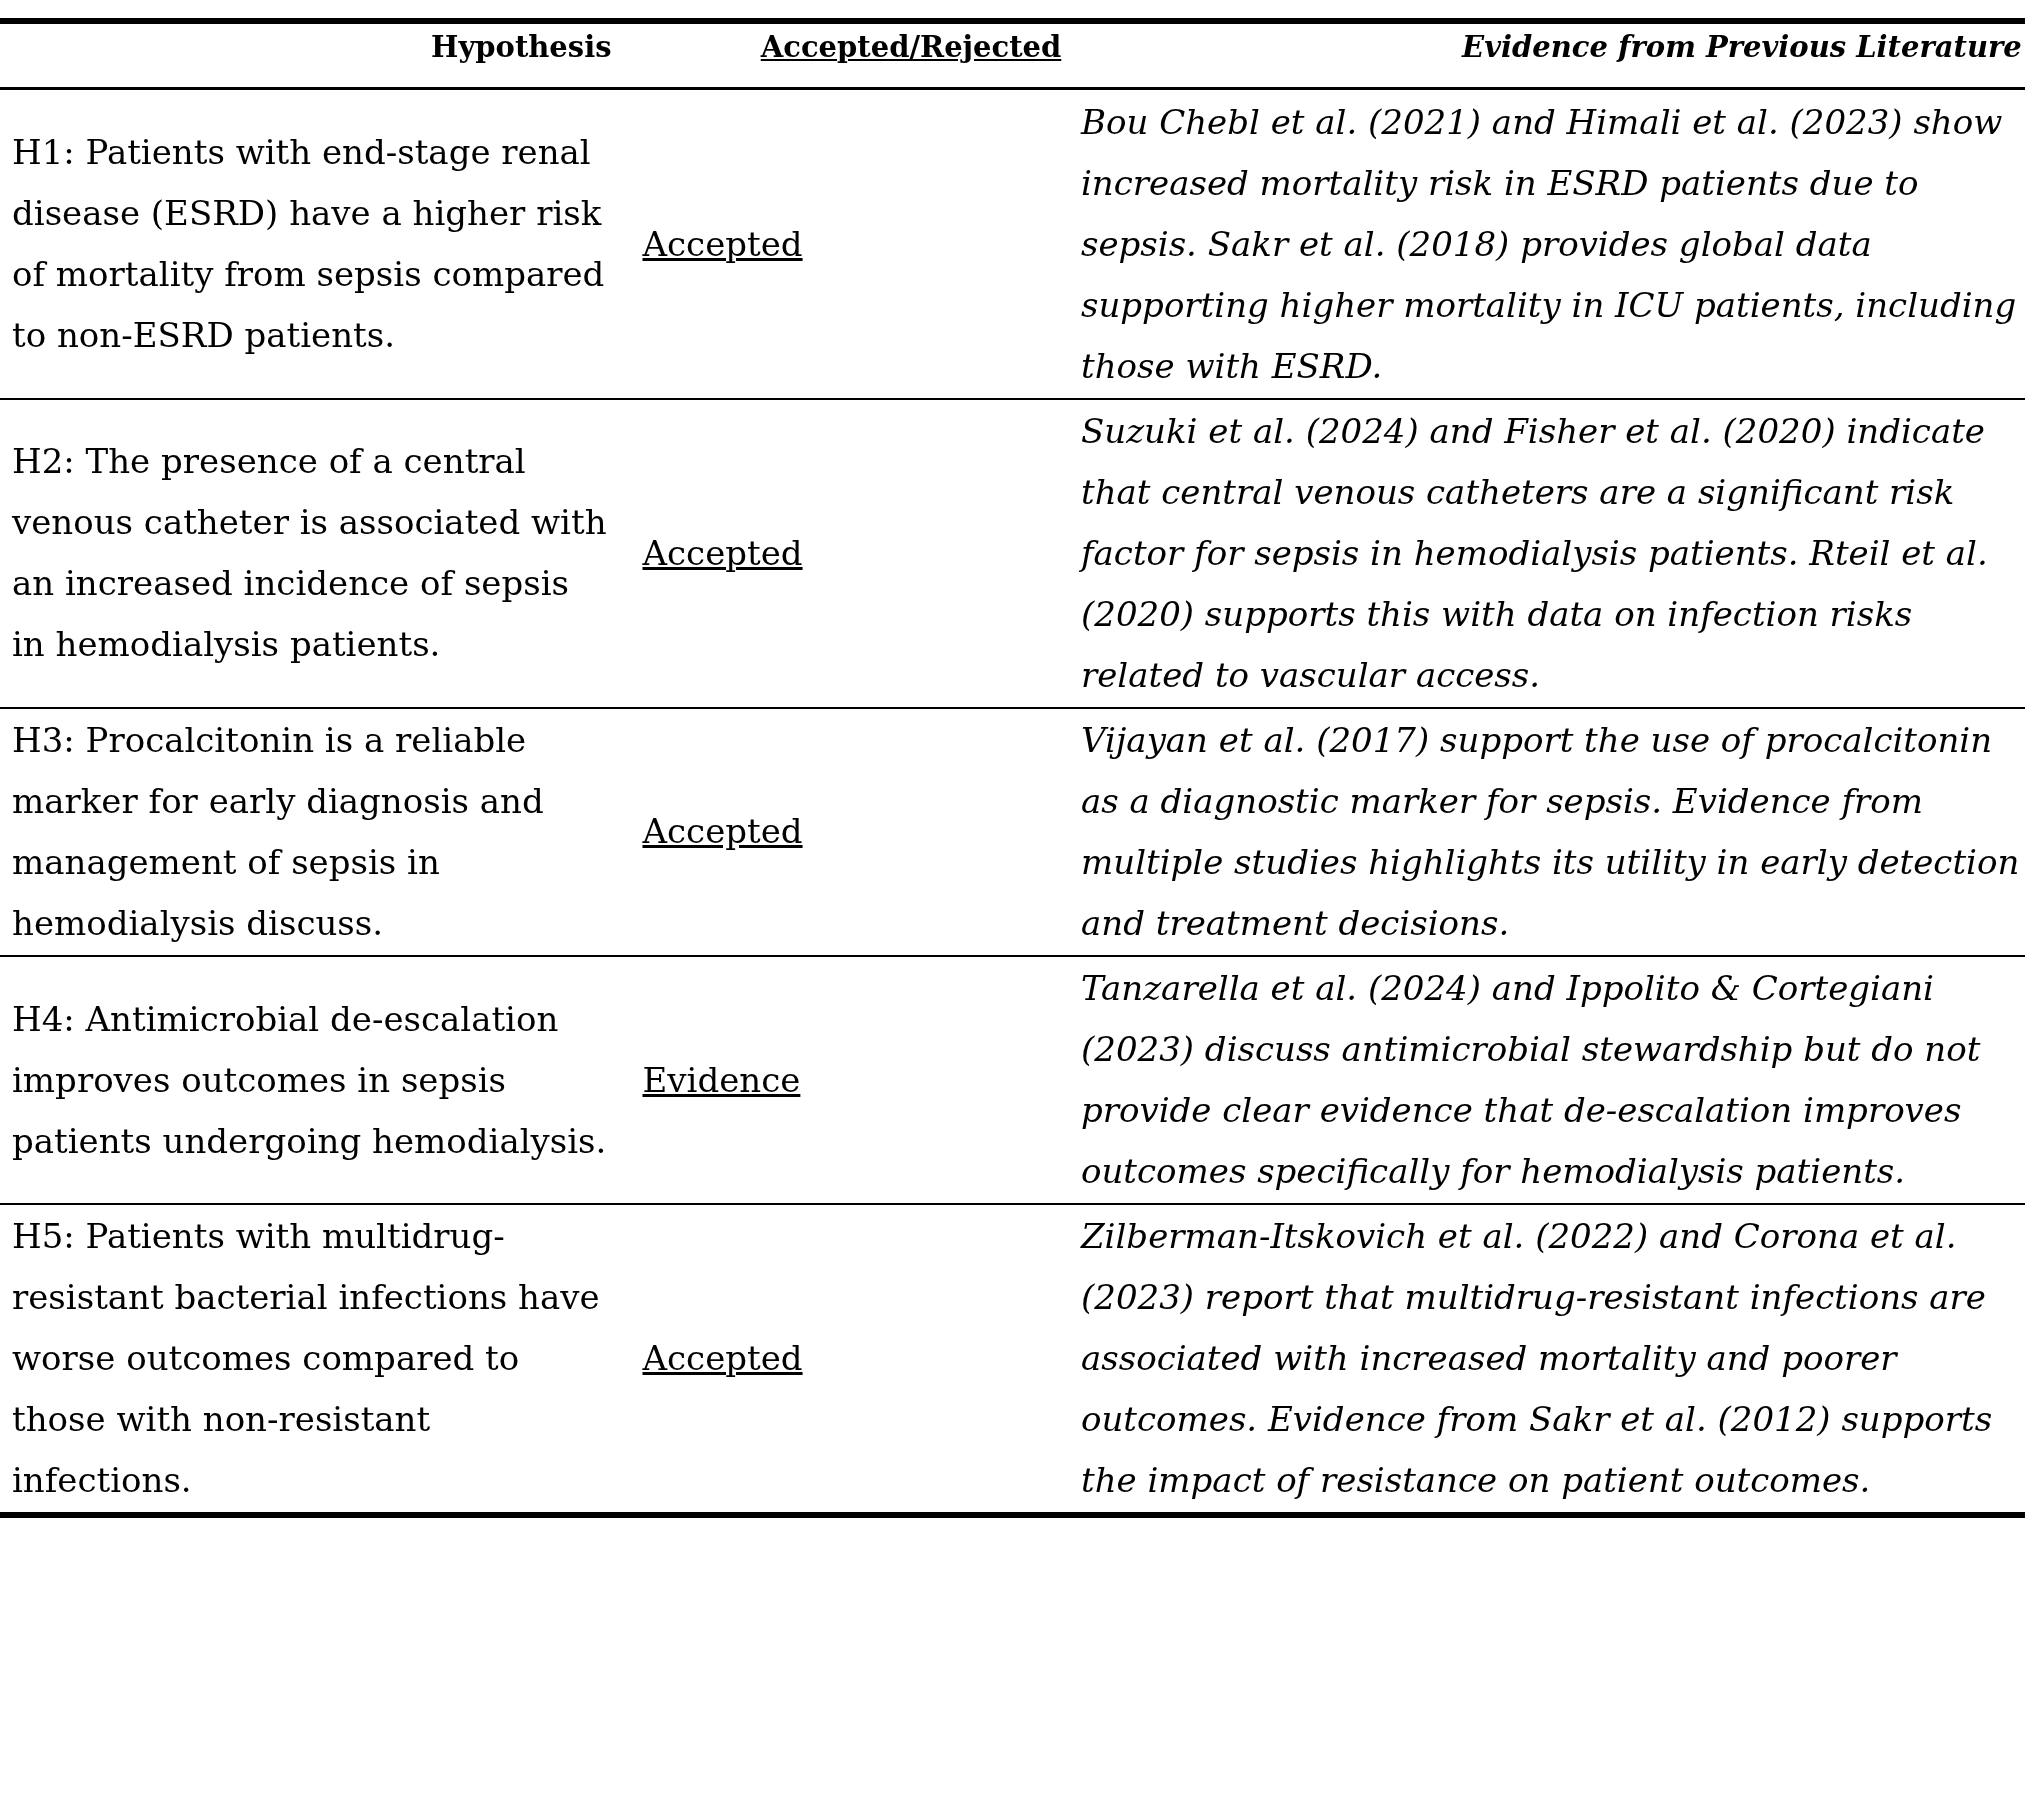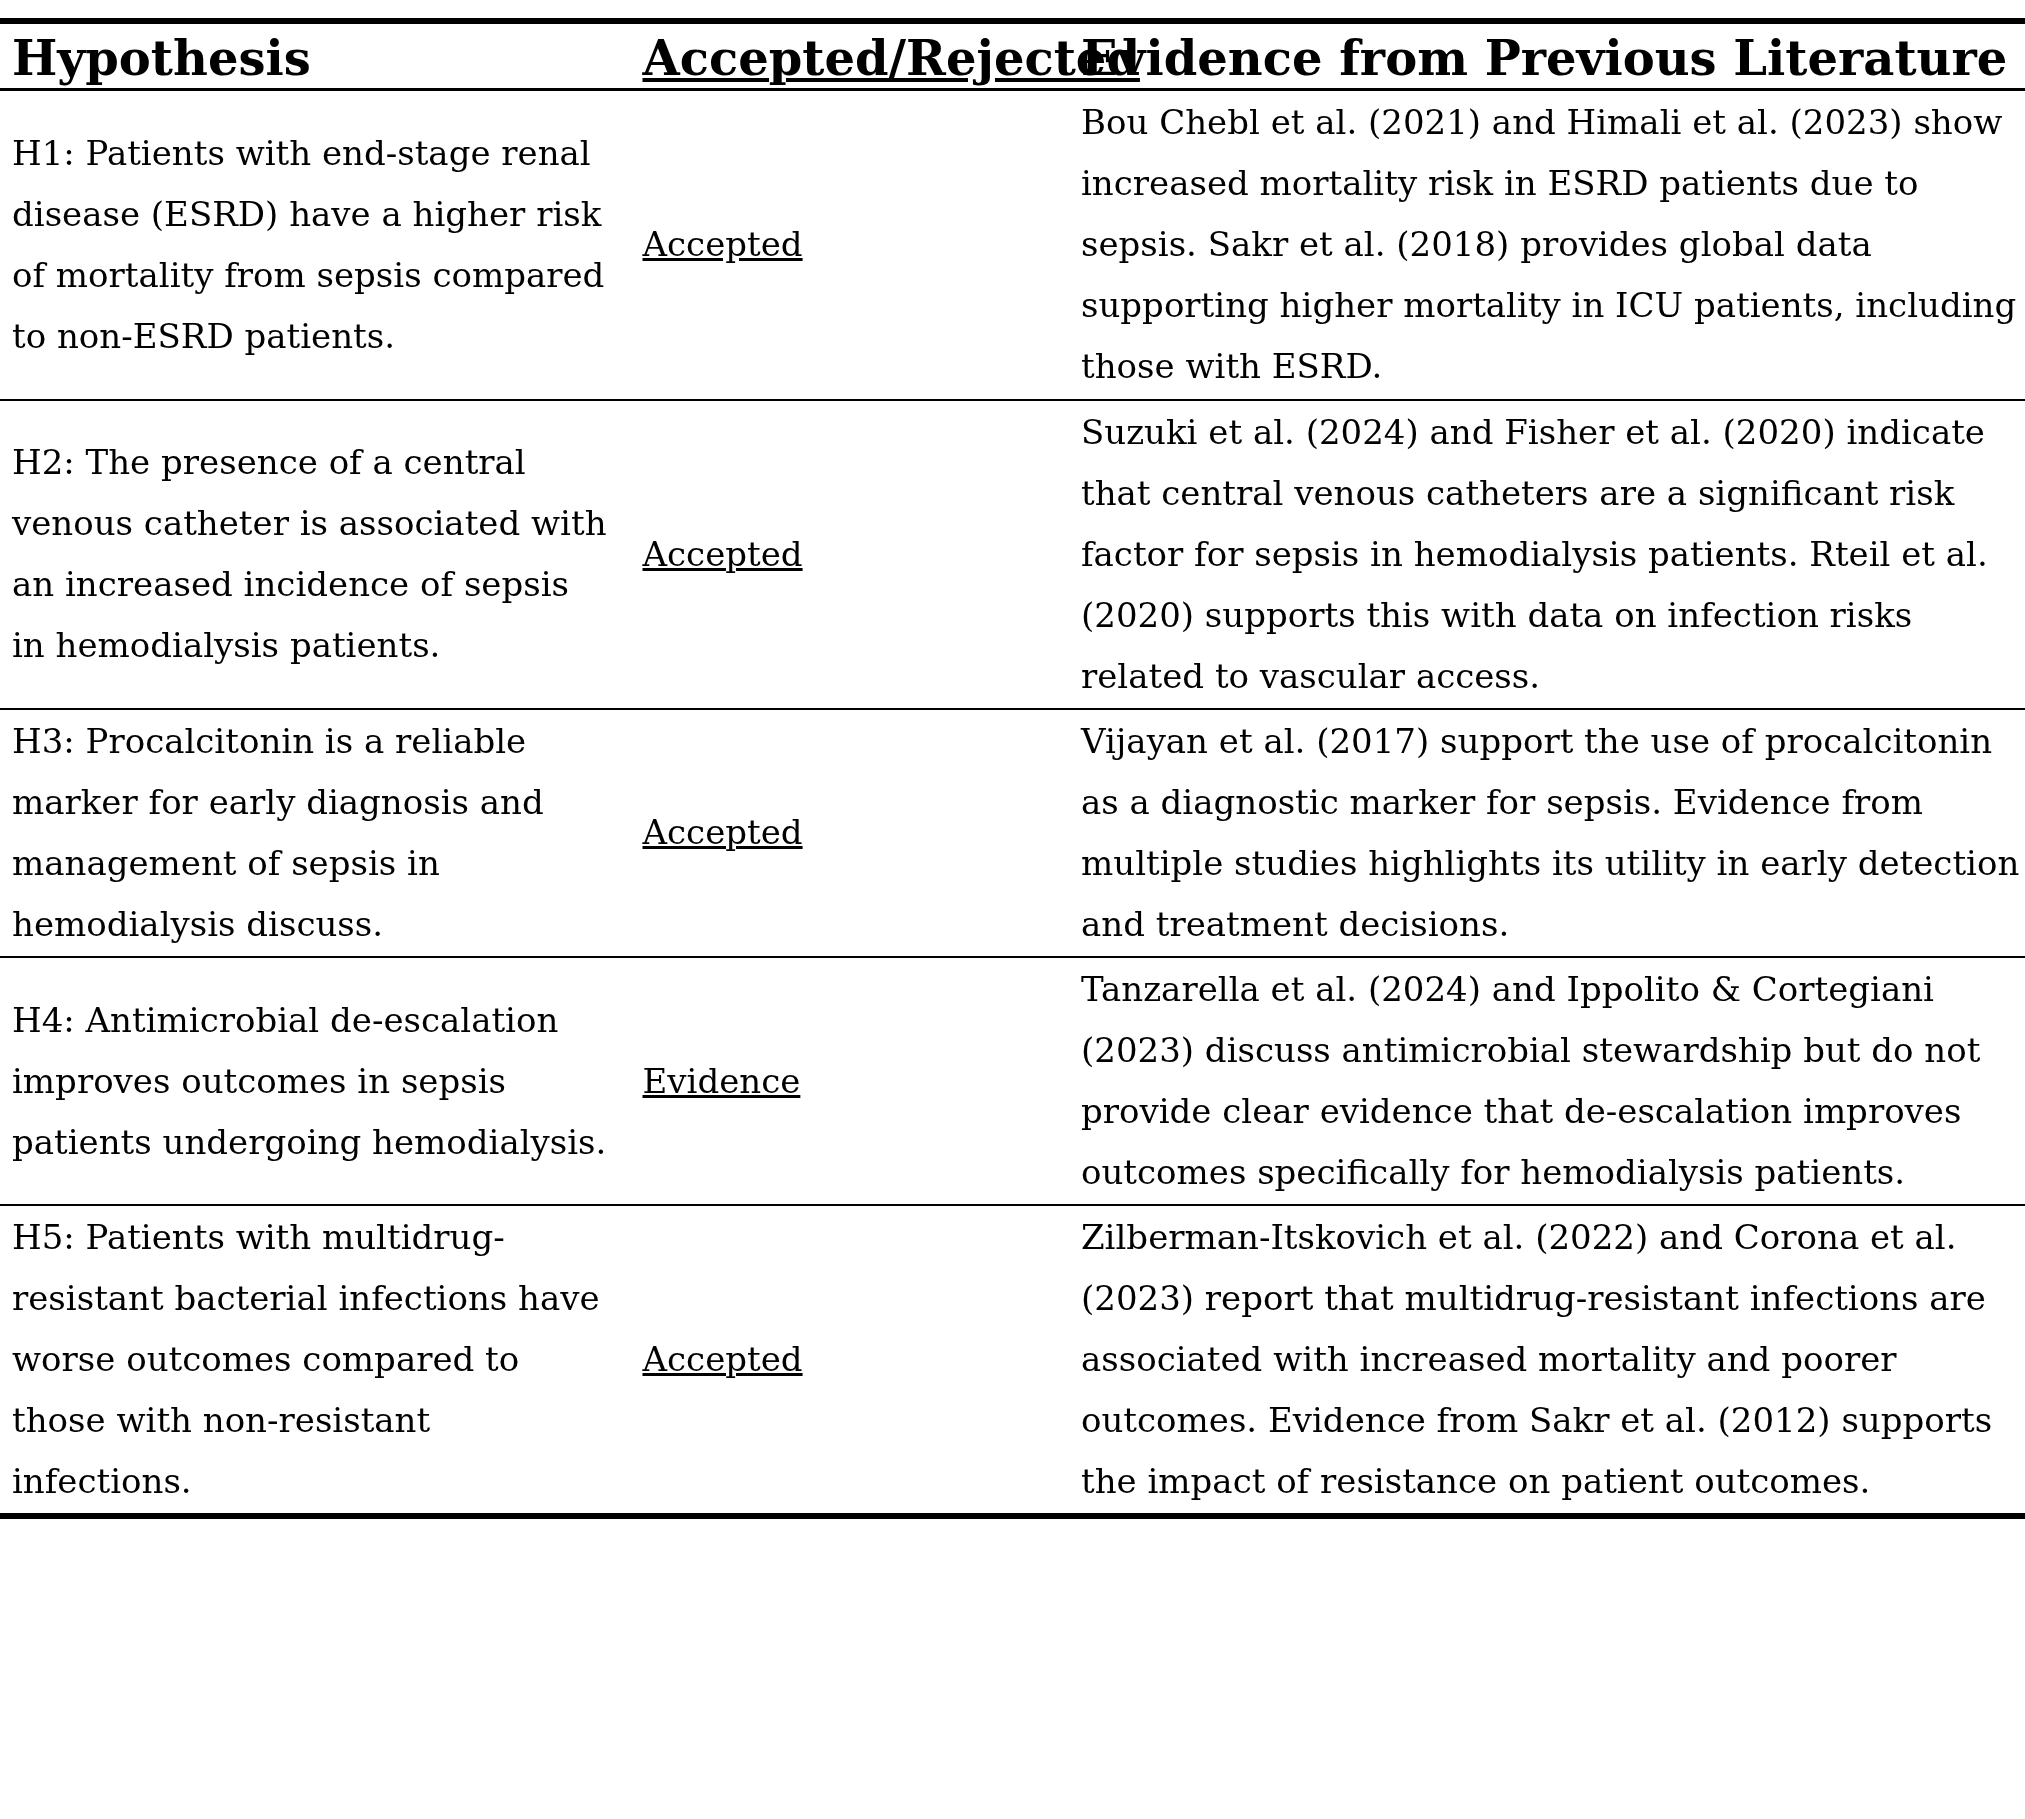--- a/index.html
+++ b/index.html
@@ -23,45 +23,45 @@
     table-layout: fixed;
     border-top: 6.5px solid #000;
     border-bottom: 6.5px solid #000;
   }
   col.c-hyp { width: 630px; }
   col.c-dec { width: 440px; }
   col.c-ev  { width: 956px; }
 
   th {
     font-weight: bold;
-    font-size: 48px;
+    font-size: 29px;
     line-height: 1.1;
-    text-align: left;
+    text-align: right;
     vertical-align: middle;
     padding-top: 7.6px;
-    padding-bottom: 4px;
+    padding-bottom: 24px;
     border-bottom: 3.8px solid #000;
     white-space: nowrap;
     overflow: visible;
   }
   td {
     font-size: 34px;
     line-height: 61px;
     vertical-align: middle;
     text-align: left;
     padding-top: 1.1px;
     padding-bottom: 1.1px;
     hyphens: none;
   }
   tbody tr + tr td {
     border-top: 2.2px solid #000;
   }
   .pad-hyp { padding-left: 12px; padding-right: 18.5px; }
   .pad-dec { padding-left: 12.5px; padding-right: 8.7px; text-decoration: underline; }
-  .pad-ev  { padding-left: 11px; padding-right: 4.3px; }
+  .pad-ev  { padding-left: 11px; padding-right: 4.3px; font-style: italic; }
 </style>
 </head>
 <body>
 
 <div class="table-wrap">
   <table class="results">
     <colgroup>
       <col class="c-hyp">
       <col class="c-dec">
       <col class="c-ev">

